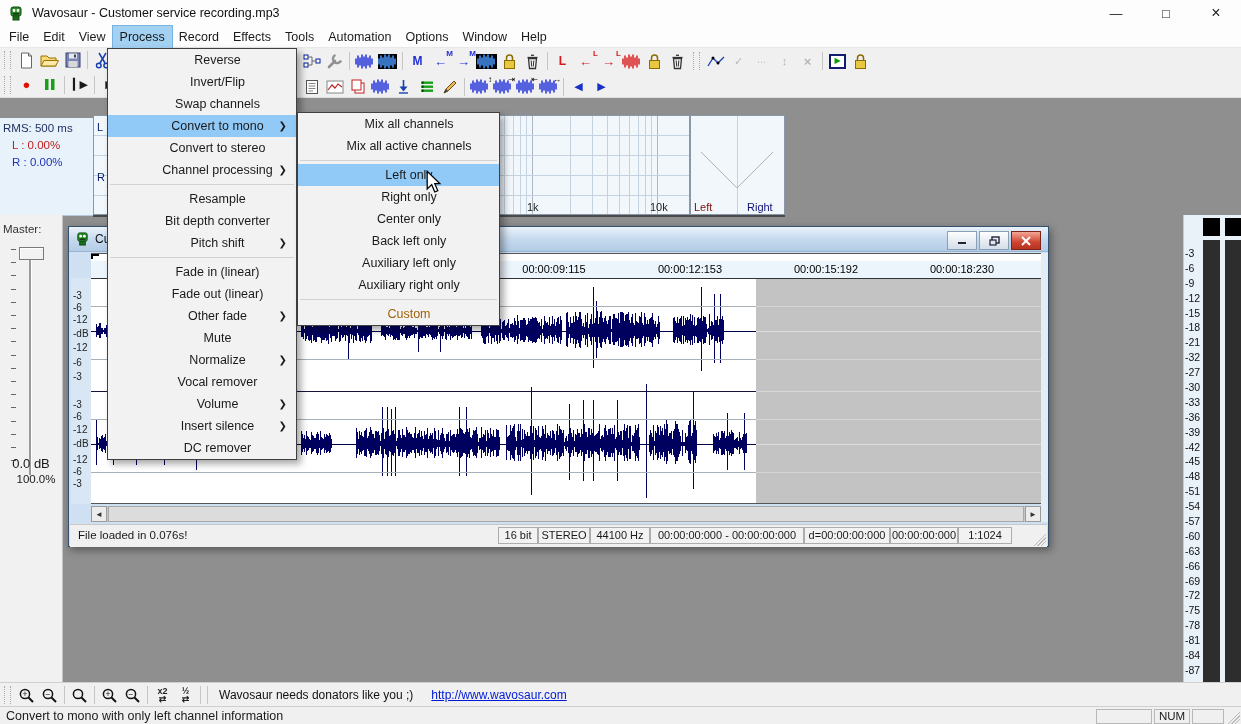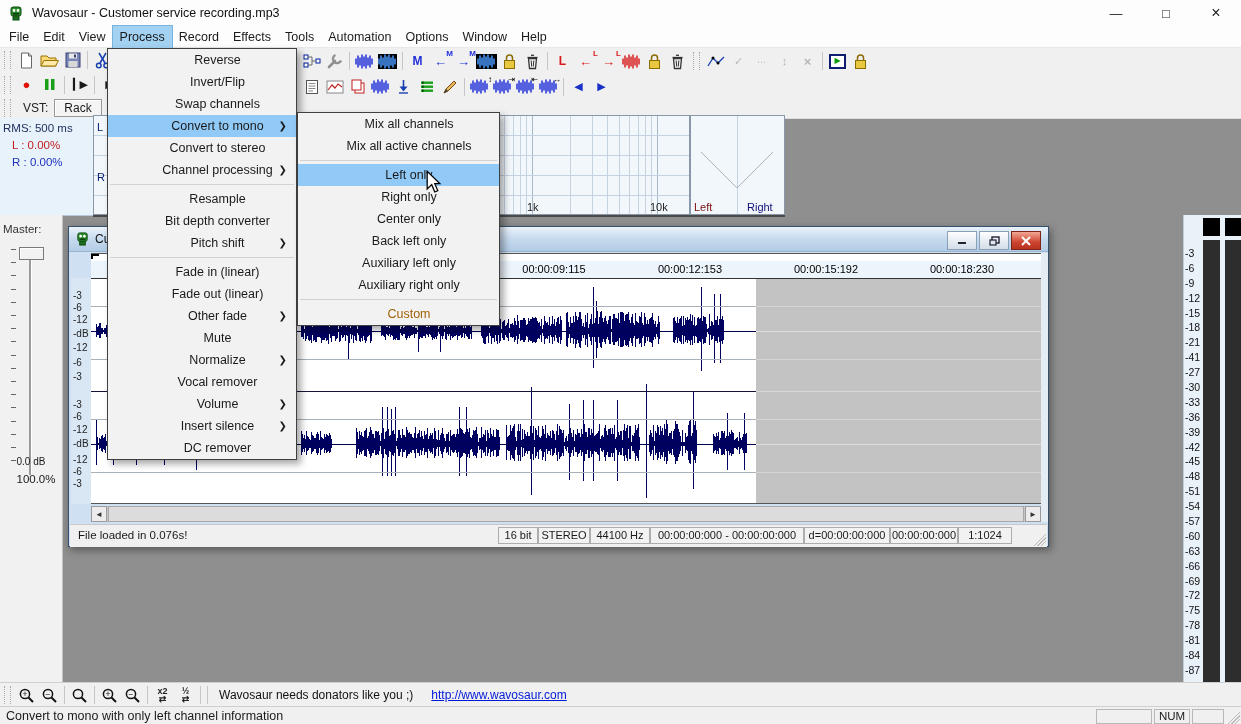--- a/index.html
+++ b/index.html
@@ -34,21 +34,21 @@
   
   #rms-panel{left:0;top:118px;width:93px;height:97px;background:#e8f2fb;border-right:1px solid #b6c8da;border-bottom:1px solid #b6c8da;font-size:11.5px;}
   #rms-title{left:3px;top:4px;color:#203060;}
   #rms-left{left:12px;top:21px;color:#c02020;}
   #rms-right{left:12px;top:38px;color:#2030c0;}
   #master-panel{left:0;top:215px;width:62px;height:467px;background:#f1f1f1;border-right:1px solid #c2c2c2;}
   #master-label{left:3px;top:8px;font-size:11.5px;color:#333;}
   #master-ticks{left:11px;top:34px;width:5px;height:224px;background:repeating-linear-gradient(#666 0 1px,transparent 1px 13.2px);}
   #master-track{left:29px;top:32px;width:2px;height:228px;background:#9a9a9a;border-right:1px solid #fff;}
   #master-thumb{left:19px;top:32px;width:23px;height:11px;background:#f2f2f2;border:1px solid #7a7a7a;box-shadow:inset 1px 1px 0 #fff;}
-  #master-db{left:0;top:241px;width:62px;text-align:center;font-size:10px;}
+  #master-db{left:0;top:241px;width:62px;text-align:center;font-size:13px;}
   #master-pct{left:0;top:258px;width:72px;text-align:center;font-size:11.5px;}
   
   #spectrum{left:93px;top:115px;width:597px;height:100px;background:#f2f7fc;border:1px solid #8898a8;box-sizing:border-box;overflow:hidden;}
   #gonio{left:690px;top:115px;width:95px;height:100px;background:#f2f7fc;border:1px solid #8898a8;box-sizing:border-box;overflow:hidden;}
   #panel-bottom-edge{left:93px;top:215px;width:692px;height:2px;background:#4a4a4a;}
   .vline{position:absolute;top:0;bottom:0;width:1px;background:#c5d2df;}
   .hline{position:absolute;left:0;right:0;height:1px;background:#c5d2df;}
   .spec-ch{position:absolute;font-size:11px;color:#001a6e;left:3px;}
   .freq-lab{position:absolute;bottom:1px;font-size:11px;color:#222;}
   
@@ -473,26 +473,20 @@
         </span>
         <span class="tb-sep"></span>
         <span class="tb-btn">
           <span style="color:#1830c8;font-size:11px;">◀</span>
         </span>
         <span class="tb-btn">
           <span style="color:#1830c8;font-size:11px;">▶</span>
         </span>
       </div>
   </div>
-  <div class="abs tbrow" id="vstrow">
-    <span class="tb-grip"></span>
-    <span class="vst-label">VST:</span>
-    <span class="rack-btn">Rack</span>
-    <span class="vst-stub"></span>
-  </div>
 
   <div class="abs" id="rms-panel">
     <span class="abs" id="rms-title">RMS: 500 ms</span>
     <span class="abs" id="rms-left">L : 0.00%</span>
     <span class="abs" id="rms-right">R : 0.00%</span>
   </div>
 
   <div class="abs" id="master-panel">
     <span class="abs" id="master-label">Master:</span>
     <div class="abs" id="master-ticks"></div>
@@ -671,21 +665,21 @@
     <div class="meterbar" style="left:19px;"></div>
     <div class="meterbar" style="left:41px;"></div>
     <div id="meter-labels">
         <span>-3</span>
         <span>-6</span>
         <span>-9</span>
         <span>-12</span>
         <span>-15</span>
         <span>-18</span>
         <span>-21</span>
-        <span>-41</span>
+        <span>-32</span>
         <span>-27</span>
         <span>-30</span>
         <span>-33</span>
         <span>-36</span>
         <span>-39</span>
         <span>-42</span>
         <span>-45</span>
         <span>-48</span>
         <span>-51</span>
         <span>-54</span>

